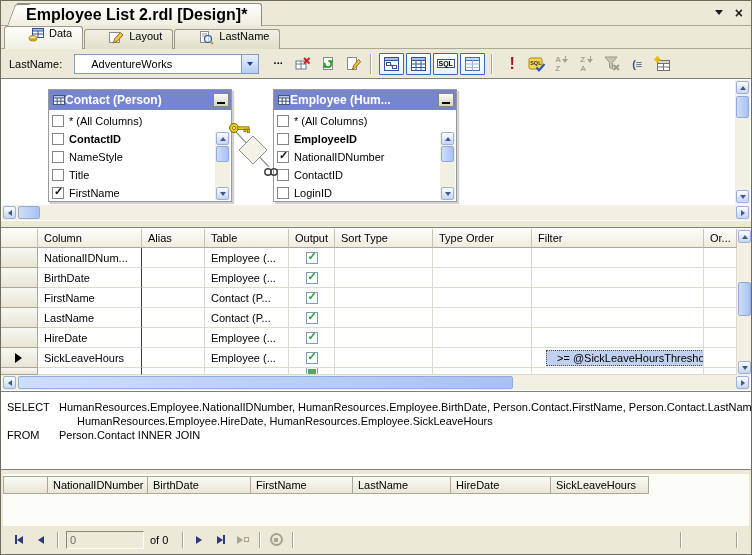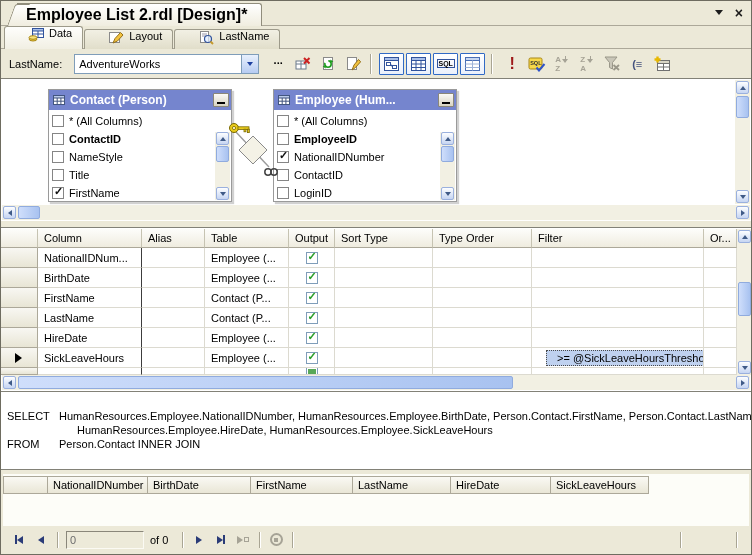--- a/index.html
+++ b/index.html
@@ -29,21 +29,21 @@
   .vtab { height:20px; display:flex; align-items:flex-start; gap:5px; padding:0 10px 0 23px; margin-right:1px;
     border:1px solid #9D9A8A; border-bottom:none; border-radius:3px 3px 0 0;
     background:linear-gradient(#F2F0E4,#E1DECA); position:relative; top:1px; }
   .vtab.active { height:23px; background:linear-gradient(#FEFEFC,#F1EFE3); z-index:2; font-weight:normal; }
   .vtab svg { flex:none; }
 
   
   .toolbar { position:absolute; left:0; top:48px; right:0; height:29px; display:flex; align-items:center; padding-left:8px; }
   .tb-label { margin-right:12px; }
   .combo { width:185px; height:20px; background:#fff; border:1px solid #7F9DB9; display:flex; align-items:center; }
-  .combo-val { flex:1; padding-left:4px; }
+  .combo-val { flex:1; padding-left:16px; }
   .dd-btn { width:17px; height:18px; background:linear-gradient(#E8F0FD,#B7CCF2); border-left:1px solid #7F9DB9; display:flex; align-items:center; justify-content:center; }
   .dd-tri { width:0; height:0; border:3.5px solid transparent; border-top:4.5px solid #1C3FA0; margin-top:4px; }
   .ellipsis-btn { margin-left:8px; width:22px; height:18px; text-align:center; font-weight:bold; line-height:10px; }
   .tbtn { width:22px; height:20px; display:flex; align-items:center; justify-content:center; margin-left:3px; flex:none; }
   .tsep { width:1px; height:20px; background:#A9A593; box-shadow:1px 0 0 #FFFFFF; margin:0 6px; flex:none; }
   .toggle { width:25px; height:22px; border:1px solid #316AC5; background:linear-gradient(#FFFFFF,#EAF0FB); border-radius:1px;
     display:flex; align-items:center; justify-content:center; margin-left:2px; flex:none; }
   .sql-mini { border:1px solid #31539C; padding:0 1px; font-size:7px; font-weight:bold; color:#000; letter-spacing:0; }
   .run-ic { color:#9E1A1A; font-size:16px; font-weight:bold; }
   .sort-ic { position:relative; width:16px; height:16px; color:#A6A396; }
@@ -52,21 +52,21 @@
   .sort-ic .ar { position:absolute; right:2px; top:3px; width:0; height:0; border:3px solid transparent; border-top:4px solid #A6A396; }
   .sort-ic .st { position:absolute; right:4px; top:0; width:1.5px; height:6px; background:#A6A396; }
   .group-ic { color:#44527E; font-weight:bold; font-size:11px; }
 
   
   .pane { position:absolute; left:0; right:0; background:#fff; border-top:1px solid #828177; }
 
   
   #diagram { top:77px; height:143px; }
   .tw { position:absolute; width:184px; height:113px; background:#fff; border:1px solid #9a9a9a; box-shadow:2px 2px 1px rgba(0,0,0,0.18); z-index:2; }
-  .tw-h { height:20px; background:#7585CE; color:#fff; font-weight:bold; font-size:12px; display:flex; align-items:center; padding-left:4px; gap:5px; position:relative; }
+  .tw-h { height:20px; background:#7585CE; color:#fff; font-weight:bold; font-size:12px; display:flex; align-items:center; padding-left:4px; position:relative; }
   .tw-min { position:absolute; right:2px; top:3px; width:16px; height:14px; background:linear-gradient(#FBFAF6,#D8D4C2); border:1px solid #8a8778; border-radius:1px; }
   .tw-min::after { content:""; position:absolute; left:3px; bottom:2px; width:8px; height:2px; background:#000; }
   .tw-b { position:absolute; left:0; right:0; top:20px; bottom:0; overflow:hidden; padding-top:2px; }
   .fld { height:18px; display:flex; align-items:center; padding-left:3px; white-space:nowrap; }
   .fld.b { font-weight:bold; }
   .cb { width:12px; height:12px; border:1px solid #858585; background:#fff; margin-right:5px; position:relative; flex:none; }
   .cb.on::after { content:"✓"; position:absolute; left:1px; top:-3px; font-size:11px; font-weight:bold; color:#111; }
   .tw-sb { position:absolute; right:1px; top:22px; bottom:1px; width:15px; background:#F2F0E3; }
   .mini-btn { position:absolute; left:1px; width:13px; height:13px; background:linear-gradient(#FDFEFF,#C6D5F2); border:1px solid #9AB0DE; border-radius:2px; display:flex; align-items:center; justify-content:center; }
   .mini-thumb { position:absolute; left:1px; width:13px; background:linear-gradient(90deg,#CFDEFB,#A8C2F0); border:1px solid #90ABDE; border-radius:2px; }
@@ -91,21 +91,21 @@
   .ocb.on::after { content:"✓"; position:absolute; left:1px; top:-3px; font-size:11px; font-weight:bold; color:#2BA02B; }
   .rowmark { width:0; height:0; border:5px solid transparent; border-left:7px solid #000; margin-left:4px; }
   .selcell { flex:1; margin:1px 2px 1px 8px; background:#BFD1EF; border:1px dotted #4a4a4a; height:16px; line-height:15px; padding-left:10px; white-space:nowrap; }
   .prow { height:7px; overflow:hidden; }
   .pcb { width:12px; height:12px; border:1px solid #7F9DB9; background:#fff; position:relative; top:2px; }
   .pcb::after { content:""; position:absolute; inset:1px; background:#58A858; }
   .gd-vsb { position:absolute; left:736px; top:1px; width:15px; height:146px; background:#F2F0E3; }
   .gd-hsb { position:absolute; left:1px; right:1px; top:147px; height:15px; background:#F2F0E3; }
 
   
-  #sqlpane { top:390px; height:78px; padding:17px 2px 0 6px; }
+  #sqlpane { top:390px; height:78px; padding:8px 2px 0 6px; }
   .sqlline { display:flex; line-height:14px; white-space:nowrap; }
   .kw { width:52px; flex:none; }
   .ind { padding-left:18px; }
 
   
   #respane { top:468px; height:86px; background:#ECE9D8; }
   .res-area { position:absolute; left:2px; right:2px; top:4px; height:52px; background:#FDFDF8; }
   .res-head { position:absolute; left:2px; top:6px; display:flex; }
   .rhc { height:18px; background:linear-gradient(#FAF9F4,#E9E6D6); border:1px solid #ACA899; border-left:none; line-height:17px; padding-left:5px; overflow:hidden; white-space:nowrap; }
   .rhc:first-child { border-left:1px solid #ACA899; }

